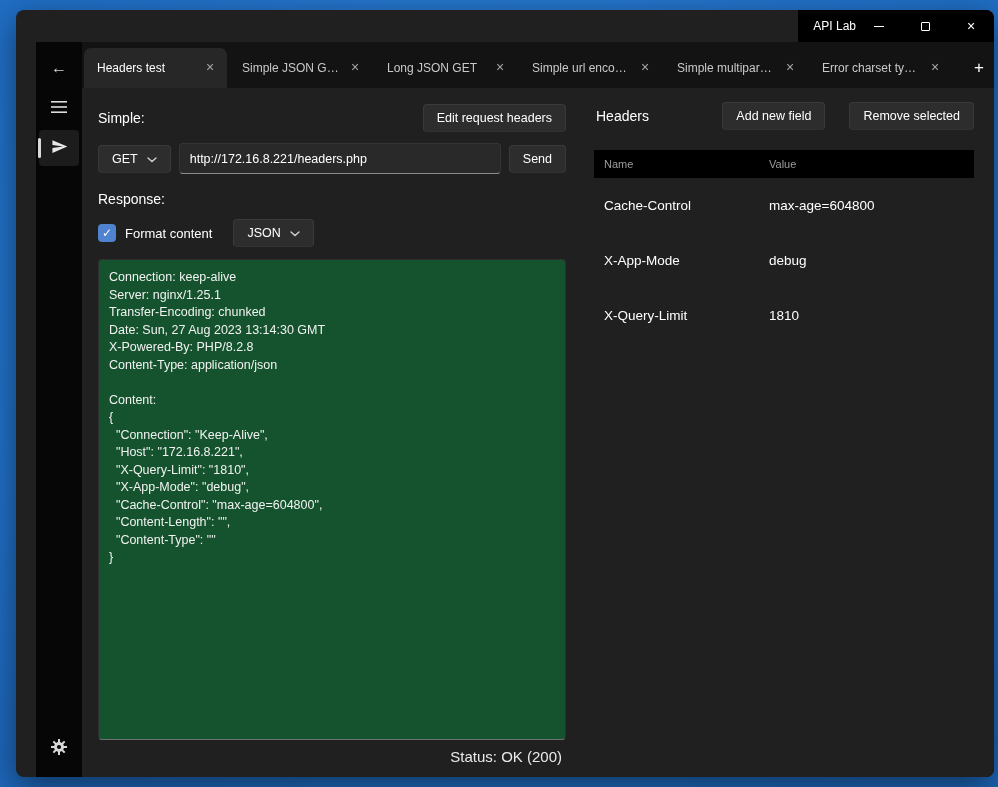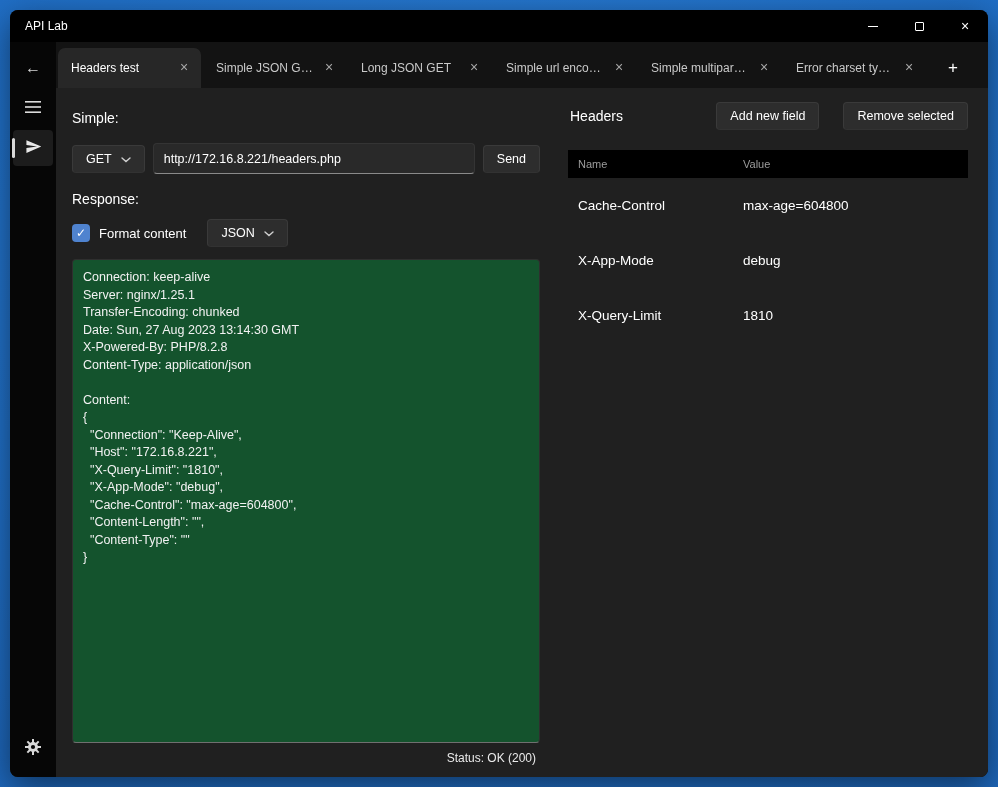--- a/index.html
+++ b/index.html
@@ -4,24 +4,24 @@
 <style>
   * { box-sizing: border-box; margin: 0; padding: 0; }
   html, body { width: 998px; height: 787px; overflow: hidden; }
   body { font-family: "Liberation Sans", "DejaVu Sans", sans-serif; font-size: 13px; }
 
   .desktop {
     position: absolute; inset: 0;
     background: radial-gradient(120% 110% at 50% 35%, #2e81d8 0%, #2171c9 45%, #1a5cab 100%);
   }
   .window {
-    position: absolute; left: 10px; top: 10px; width: 978px; height: 767px;
+    position: absolute; left: 16px; top: 10px; width: 978px; height: 767px;
     background: #202020; border-radius: 8px; overflow: hidden;
     box-shadow: 0 10px 34px rgba(0,0,0,.5);
-    display: flex; flex-direction: column;
+    display: flex; flex-direction: column; align-items: flex-end;
   }
 
   
   .titlebar { flex: 0 0 32px; background: #000; display: flex; align-items: center; }
   .titlebar .title { color: #fff; font-size: 12px; padding-left: 15px; }
   .win-controls { margin-left: auto; display: flex; height: 100%; }
   .win-btn { width: 46px; height: 32px; border: none; background: transparent; color: #fff;
     display: flex; align-items: center; justify-content: center; cursor: pointer; font-size: 14px; font-family: inherit; }
   .min-glyph { display: block; width: 10px; height: 1px; background: #fff; }
   .max-glyph { display: block; width: 9px; height: 9px; border: 1px solid #fff; border-radius: 1px; }
@@ -73,21 +73,21 @@
   .format-row { display: flex; align-items: center; gap: 9px; margin-top: 12px; }
   .checkbox { width: 18px; height: 18px; background: #4f83cf; border-radius: 4px;
     display: flex; align-items: center; justify-content: center; cursor: pointer; }
   .check { color: #fff; font-size: 12px; line-height: 1; }
   .checkbox-label { color: #fff; font-size: 13px; }
   .json-select { margin-left: 12px; }
 
   .response-box { margin-top: 12px; flex: 1; background: #14532d; border: 1px solid #2f2f2f;
     border-bottom: 1px solid #707070; border-radius: 4px; padding: 9px 10px;
     color: #f2f2f2; font-size: 12.5px; line-height: 17.5px; white-space: pre-wrap; overflow: hidden; }
-  .status-row { text-align: right; color: #eaeaea; font-size: 12px; padding: 8px 4px 6px 0; }
+  .status-row { text-align: right; color: #eaeaea; font-size: 15px; padding: 8px 4px 6px 0; }
 
   
   .right-panel { flex: 1; padding: 12px 20px 0 12px; min-width: 0; }
   .headers-toolbar { display: flex; align-items: center; margin-bottom: 19px; min-height: 31px; }
   .headers-title { color: #fff; font-size: 14px; padding-left: 2px; }
   .toolbar-buttons { margin-left: auto; display: flex; gap: 24px; }
 
   .headers-table { width: 100%; }
   .table-header { display: flex; background: #000; padding: 8px 10px; color: #9c9c9c; font-size: 11px; }
   .col-name { flex: 0 0 165px; width: 165px; }
@@ -185,20 +185,21 @@
             <span class="tab-close">×</span>
           </div>
           <button class="add-tab">+</button>
         </div>
 
         <div class="content">
 
           <div class="left-panel">
             <div class="request-row">
               <span class="section-label">Simple:</span>
+              <button class="btn">Edit request headers</button>
             </div>
 
             <div class="url-row">
               <button class="btn select">
                 <span>GET</span>
                 <span>
                   <svg width="10" height="6" viewBox="0 0 10 6">
                       <path d="M1 1l4 3.5L9 1" stroke="#cfcfcf" stroke-width="1.4" fill="none" stroke-linecap="round"></path>
                     </svg>
                 </span>

